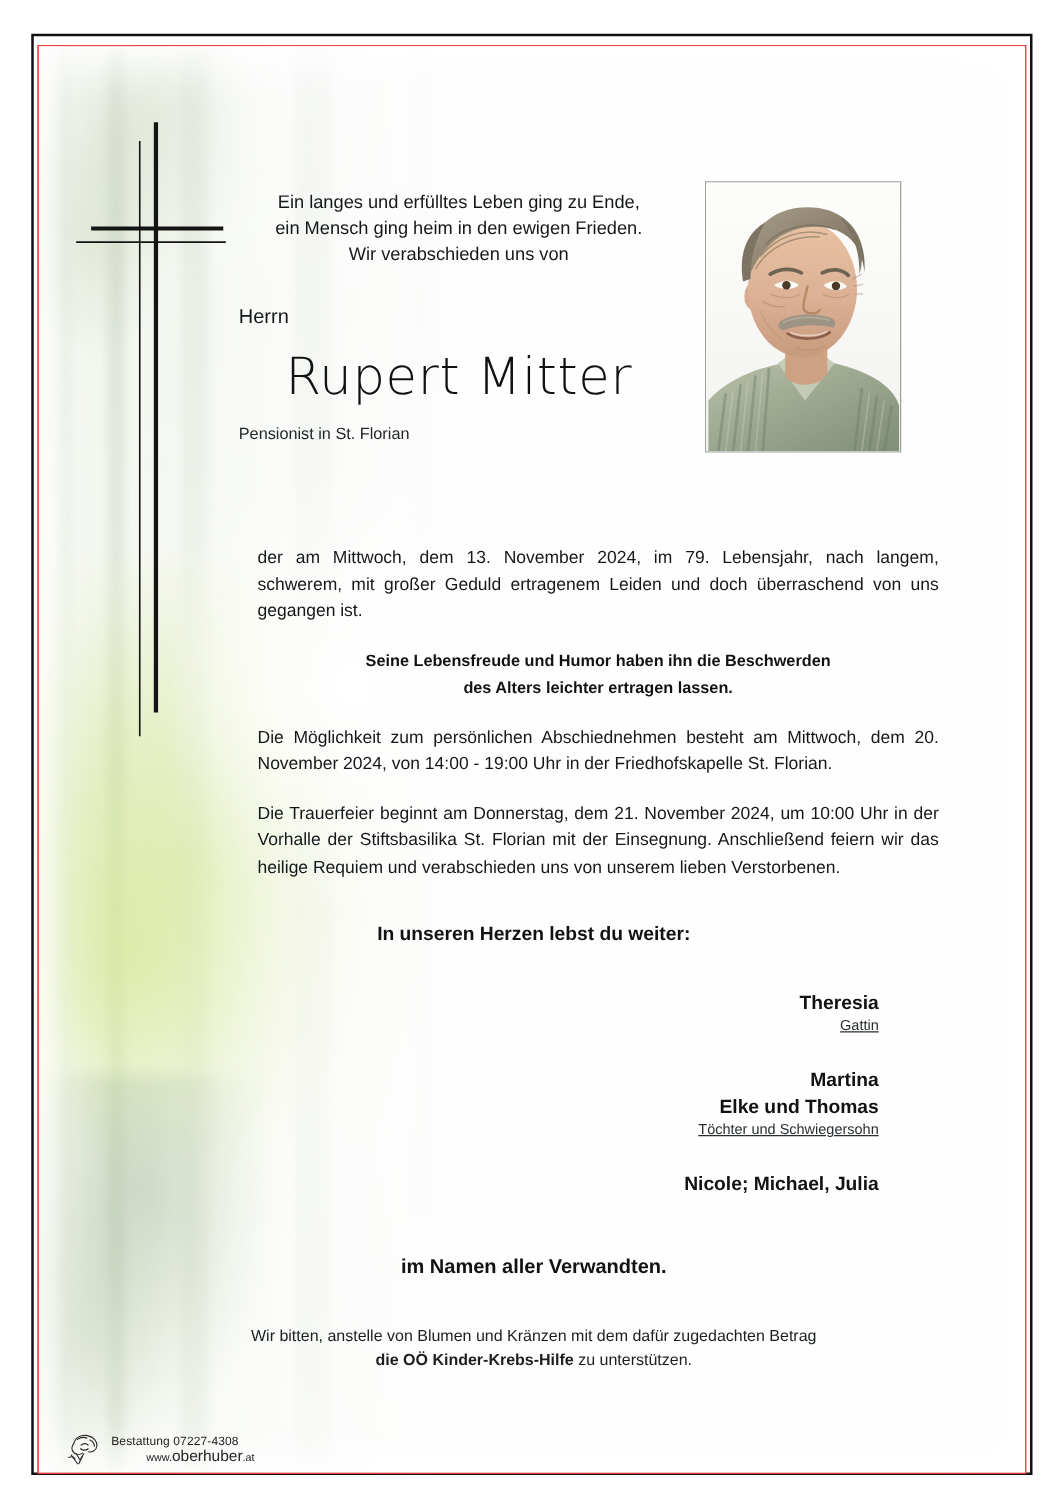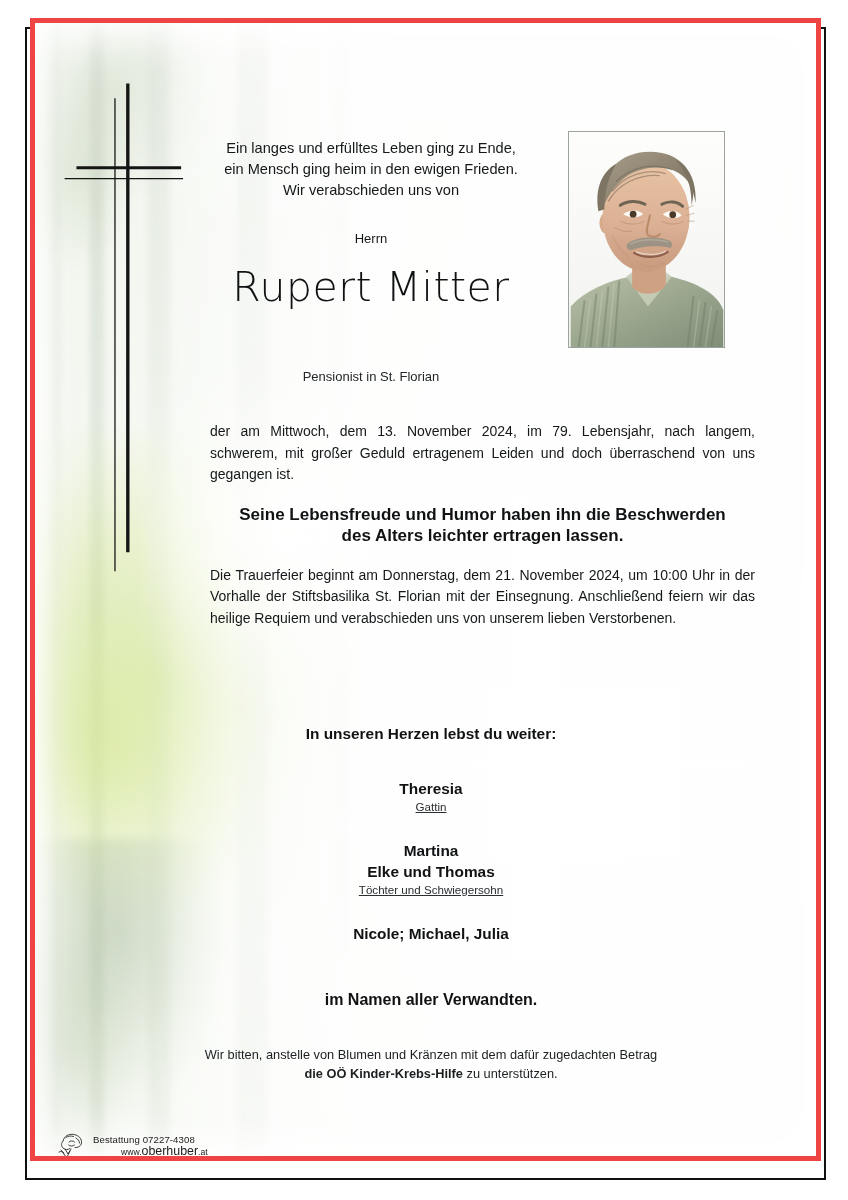--- a/index.html
+++ b/index.html
@@ -15,22 +15,22 @@
     background:#ffffff;
   }
 
   
   .frame-outer{
     position:absolute;left:25px;top:27px;width:801px;height:1153px;
     border:2px solid #111;
     box-sizing:border-box;
   }
   .frame-inner{
-    position:absolute;left:30px;top:18px;width:791px;height:1143px;
-    border:5px solid #ef4444;
+    position:absolute;left:30px;top:36px;width:791px;height:1143px;
+    border:1px solid #ef4444;
     box-sizing:border-box;
     overflow:hidden;
     background:#ef4444;
   }
 
   
   .bg{position:absolute;inset:0;overflow:hidden;}
   .bg-base{
     position:absolute;inset:0;
     background:
@@ -98,57 +98,57 @@
 
   
   .content{position:absolute;left:0;top:0;width:791px;height:1143px;}
 
   .intro{
     position:absolute;left:160px;top:115px;width:352px;
     text-align:center;font-size:14.6px;line-height:21px;color:#15181a;
   }
   .herrn{
     position:absolute;left:160px;top:208px;width:352px;
-    text-align:center;font-size:13px;color:#15181a;
+    font-size:16px;color:#15181a;
   }
   .name{
     position:absolute;left:120px;top:240px;width:432px;
     text-align:center;font-size:41px;font-weight:300;letter-spacing:.5px;color:#0f1113;
     font-family:"DejaVu Sans","Liberation Sans",sans-serif;
   }
   .role{
     position:absolute;left:160px;top:302px;width:352px;
-    text-align:center;font-size:13px;color:#23272a;margin-top:44px;
+    text-align:left;font-size:13px;color:#23272a;
   }
 
   
   .portrait-wrap{
     position:absolute;left:533px;top:108px;width:157px;height:217px;
     border:1px solid #9aa49c;background:#fff;padding:0;
     box-sizing:border-box;
   }
   .portrait{position:absolute;inset:0;overflow:hidden;background:#fbfbfa;}
 
   
   .body-block{position:absolute;left:175px;top:398px;width:545px;}
   p.just{
     margin:0 0 18px 0;text-align:justify;font-size:14px;line-height:21.5px;color:#15181a;
   }
   p.just:last-child{margin-bottom:0;}
   p.ctr{
-    margin:0 0 18px 0;text-align:center;font-size:17px;line-height:21.5px;font-weight:bold;color:#101214;
+    margin:0 0 18px 0;text-align:center;font-size:13px;line-height:21.5px;font-weight:bold;color:#101214;
   }
 
   .heart-line{
     position:absolute;left:120px;top:702px;width:552px;text-align:center;
     font-size:15.4px;font-weight:bold;color:#101214;
   }
 
   .family{position:absolute;left:120px;top:755px;width:552px;text-align:center;}
-  .fam-group{margin-bottom:25px;}
+  .fam-group{margin-bottom:25px;text-align:right;}
   .fam-group:last-child{margin-bottom:0;}
   .fam-name{font-size:15.4px;font-weight:bold;line-height:21px;color:#101214;}
   .fam-rel{font-size:11.6px;line-height:16px;color:#2a2e31;text-decoration:underline;}
 
   .closing{
     position:absolute;left:120px;top:968px;width:552px;text-align:center;
     font-size:16px;font-weight:bold;color:#101214;
   }
 
   .donation{
@@ -314,20 +314,21 @@
           </svg>
         </div>
       </div>
 
       <div class="body-block">
         <p class="just">der am Mittwoch, dem   13. November 2024, im 79. Lebensjahr, nach langem, schwerem, mit großer Geduld ertragenem Leiden und doch überraschend von uns gegangen ist.</p>
         <p class="ctr">
           <span>Seine Lebensfreude und Humor haben ihn die Beschwerden</span><br>
           <span>des Alters leichter ertragen lassen.</span>
         </p>
+        <p class="just">Die Möglichkeit zum persönlichen Abschiednehmen besteht am Mittwoch, dem 20. November 2024, von 14:00 - 19:00 Uhr in der Friedhofskapelle St. Florian.</p>
         <p class="just">Die Trauerfeier beginnt am Donnerstag, dem 21. November 2024, um 10:00 Uhr in der Vorhalle der Stiftsbasilika St. Florian mit der Einsegnung. Anschließend feiern wir das heilige Requiem und verabschieden uns von unserem lieben Verstorbenen.</p>
       </div>
 
       <div class="heart-line">In unseren Herzen lebst du weiter:</div>
 
       <div class="family">
         <div class="fam-group">
           <div class="fam-name">Theresia</div>
           <div class="fam-rel">Gattin</div>
         </div>

